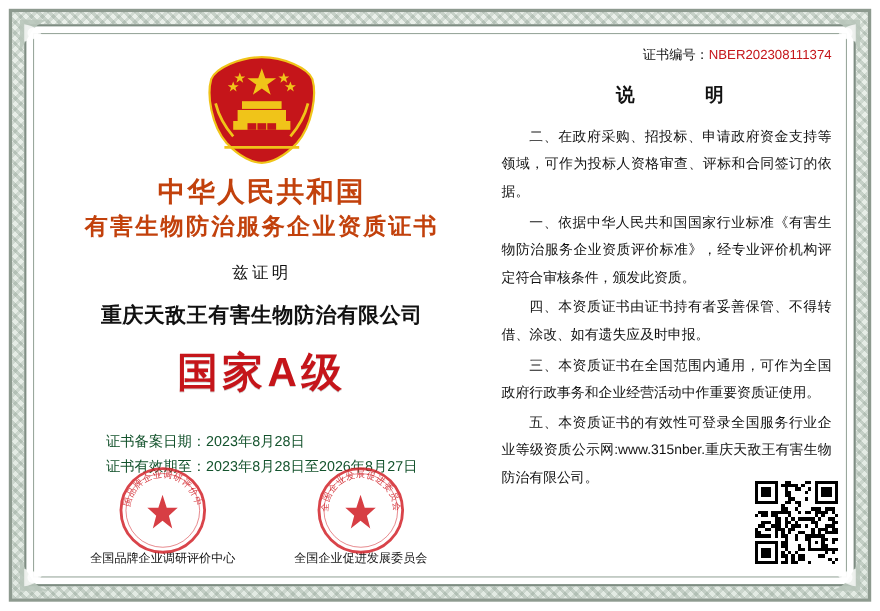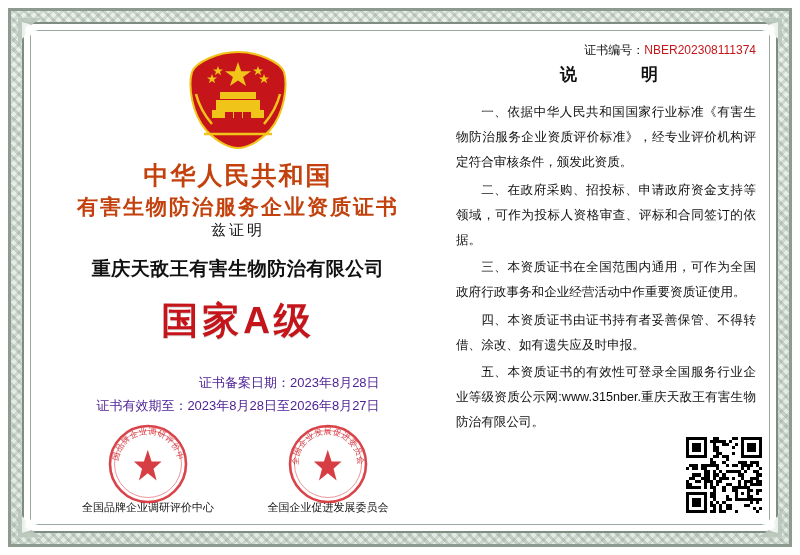--- a/index.html
+++ b/index.html
@@ -92,21 +92,21 @@
     color: #c2410c;
     font-weight: bold;
     font-size: 25px;
     letter-spacing: 2px;
     line-height: 1.38;
     margin-top: 6px;
   }
   .cert-title .line2 { font-size: 21px; }
 
   .zizhengming {
-    margin-top: 0;
+    margin-top: 18px;
     font-size: 15px;
     color: #111;
     letter-spacing: 3px;
   }
 
   .company-name {
     margin-top: 16px;
     font-size: 19px;
     font-weight: bold;
     color: #111;
@@ -119,24 +119,24 @@
     font-weight: bold;
     color: #c5151a;
     letter-spacing: 4px;
     text-shadow: 0 1px 0 rgba(0,0,0,0.18);
     text-align: center;
   }
 
   .dates {
     margin-top: 26px;
     font-size: 13px;
-    color: #4c1d95;
+    color: #14532d;
     line-height: 1.75;
     display: inline-block;
-    text-align: right;
+    text-align: left;
   }
   .dates .row { white-space: nowrap; }
   .dates .label { display: inline-block; }
 
   
   .seals {
     position: absolute;
     left: 50%;
     transform: translateX(-50%);
     bottom: 6px;
@@ -177,21 +177,21 @@
     white-space: nowrap;
   }
   .cert-no .value { color: #c5151a; text-align: center; }
 
   .shuoming-title {
     text-align: center;
     font-size: 17px;
     font-weight: bold;
     letter-spacing: 10px;
     color: #111;
-    margin-top: 4px;
+    margin-top: 16px;
     padding-left: 10px;
   }
 
   .clauses {
     margin-top: 14px;
     padding-right: 6px;
   }
   .clause {
     font-size: 12.6px;
     line-height: 2.0;
@@ -336,24 +336,24 @@
 
     <div class="right-panel">
 
       <div class="cert-no">
         <span>证书编号：</span><span class="value">NBER202308111374</span>
       </div>
 
       <div class="shuoming-title">说　　明</div>
 
       <div class="clauses">
+        <div class="clause">二、在政府采购、招投标、申请政府资金支持等领域，可作为投标人资格审查、评标和合同签订的依据。</div>
         <div class="clause">一、依据中华人民共和国国家行业标准《有害生物防治服务企业资质评价标准》，经专业评价机构评定符合审核条件，颁发此资质。</div>
-        <div class="clause">二、在政府采购、招投标、申请政府资金支持等领域，可作为投标人资格审查、评标和合同签订的依据。</div>
+        <div class="clause">四、本资质证书由证书持有者妥善保管、不得转借、涂改、如有遗失应及时申报。</div>
         <div class="clause">三、本资质证书在全国范围内通用，可作为全国政府行政事务和企业经营活动中作重要资质证使用。</div>
-        <div class="clause">四、本资质证书由证书持有者妥善保管、不得转借、涂改、如有遗失应及时申报。</div>
         <div class="clause">五、本资质证书的有效性可登录全国服务行业企业等级资质公示网:www.315nber.重庆天敌王有害生物防治有限公司。</div>
       </div>
 
       <div class="qr">
         <svg id="qr-svg" width="76" height="76" viewBox="0 0 25 25" shape-rendering="crispEdges">
             <rect x="0" y="0" width="25" height="25" fill="#ffffff"></rect>
             <rect x="9" y="0" width="1" height="1" fill="#000"></rect>
             <rect x="10" y="0" width="1" height="1" fill="#000"></rect>
             <rect x="15" y="0" width="1" height="1" fill="#000"></rect>
             <rect x="16" y="0" width="1" height="1" fill="#000"></rect>

